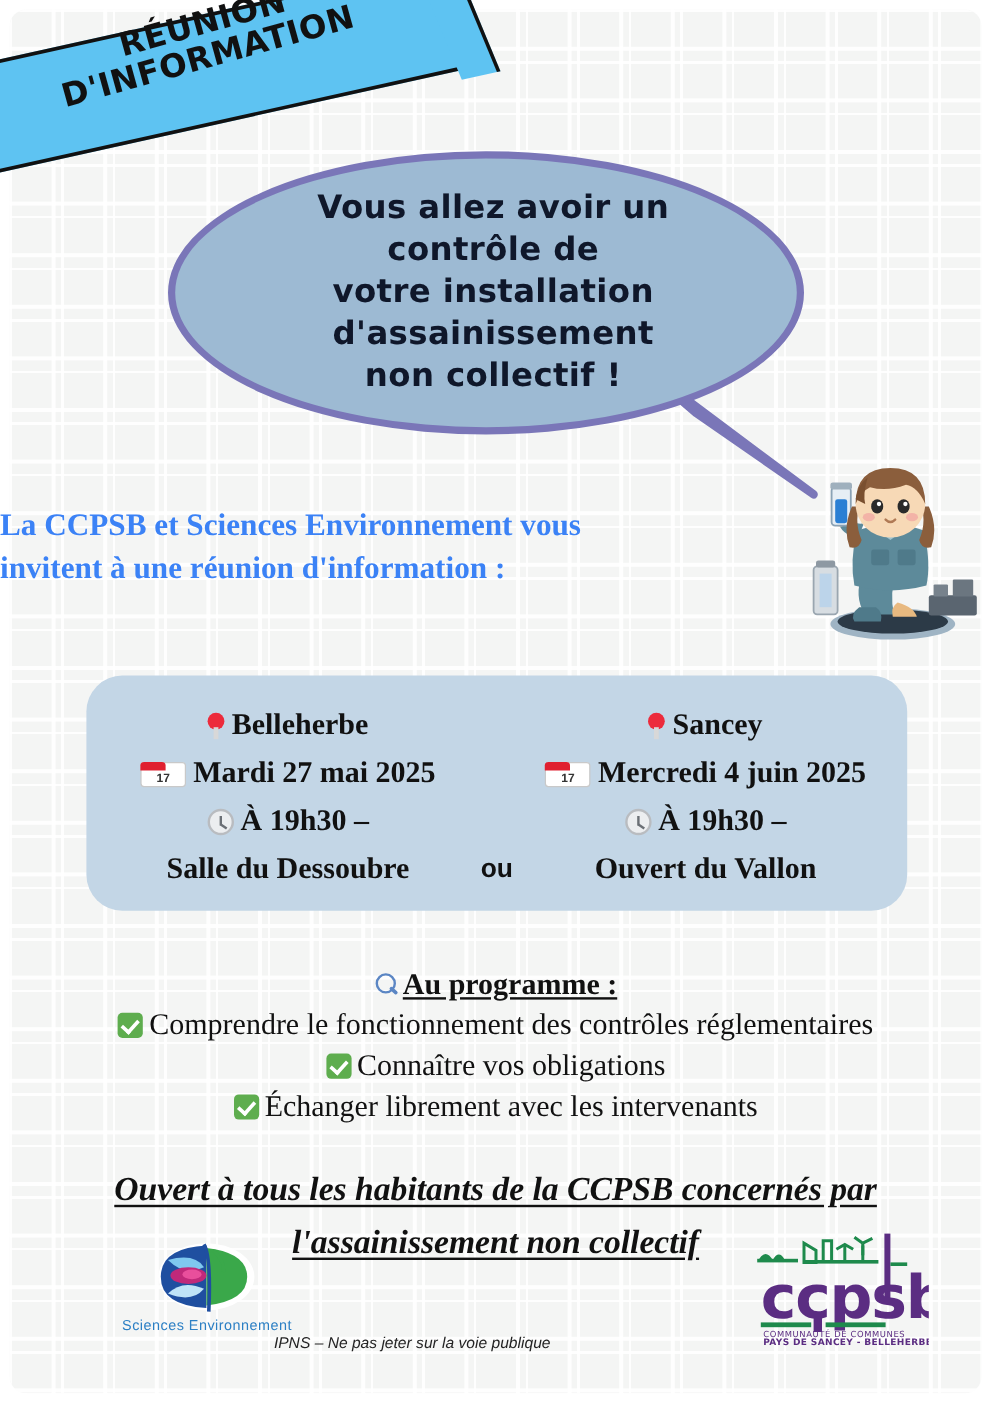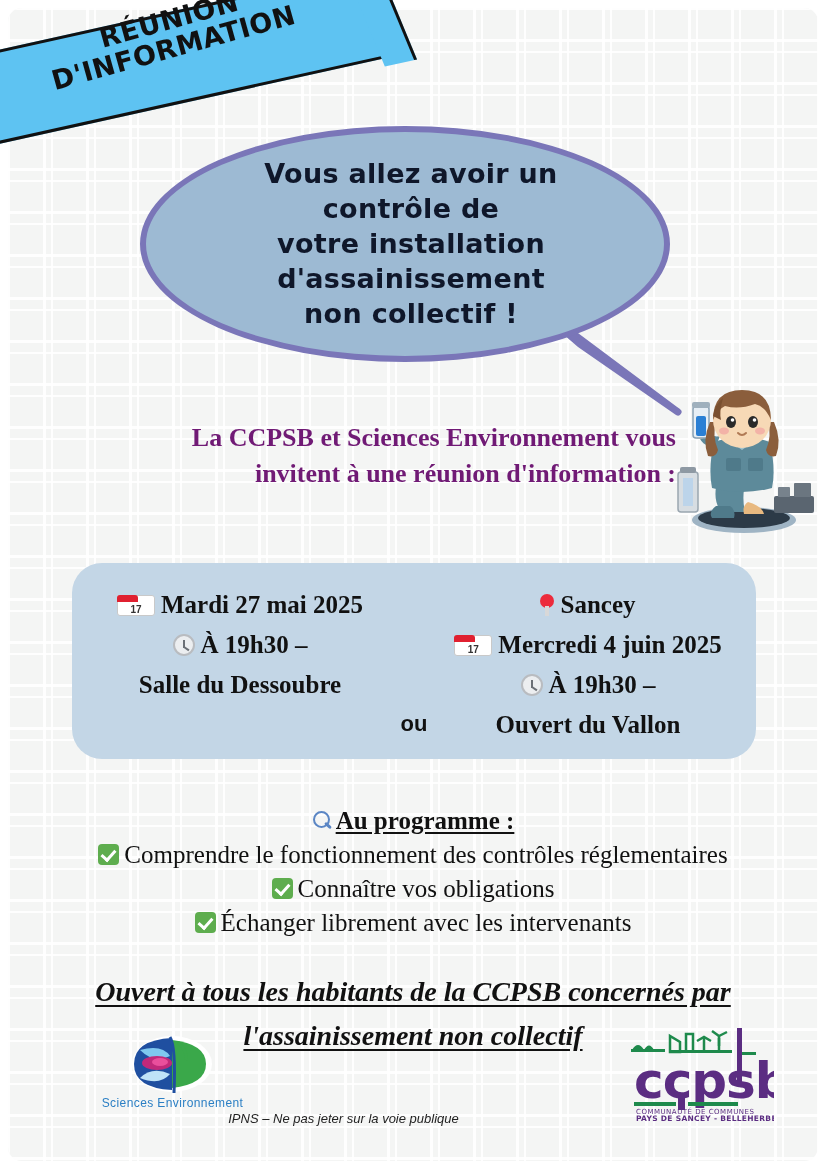--- a/index.html
+++ b/index.html
@@ -91,24 +91,24 @@
     letter-spacing:0.3px;
     padding:0 26px;
   }
   .bubble-tail{
     position:absolute; left:528px; top:300px;
     width:170px; height:120px; z-index:3;
   }
 
   
   .invite{
-    position:absolute; left:16px; top:420px; width:660px;
-    text-align:right;
+    position:absolute; left:0; top:420px; width:660px;
+    text-align:left;
     font-family:"Liberation Serif", serif;
-    font-size:26px; line-height:36px; color:#701a75;
+    font-size:26px; line-height:36px; color:#3b82f6;
     font-weight:600;
   }
 
   
   .character{
     position:absolute; left:664px; top:384px; width:160px; height:150px;
     z-index:5;
   }
 
   
@@ -327,20 +327,24 @@
     <ellipse cx="60" cy="47" rx="5" ry="3.4" fill="#f1a9a4" opacity="0.8"></ellipse>
     <ellipse cx="96" cy="47" rx="5" ry="3.4" fill="#f1a9a4" opacity="0.8"></ellipse>
 
     <path d="M74 49 q4 4 8 0" stroke="#b07a55" stroke-width="2" fill="none" stroke-linecap="round"></path>
   </svg>
 
   <div class="sessions">
     <div class="cols">
 
       <div class="session-col">
+        <div class="session-line city">
+          <span class="pin-icon"></span>
+          <span>Belleherbe</span>
+        </div>
         <div class="session-line">
           <span class="cal-icon">
               <span class="d">17</span>
             </span>
           <span>Mardi 27 mai 2025</span>
         </div>
         <div class="session-line">
           <span class="clock-icon"></span>
           <span>À 19h30 –</span>
         </div>

